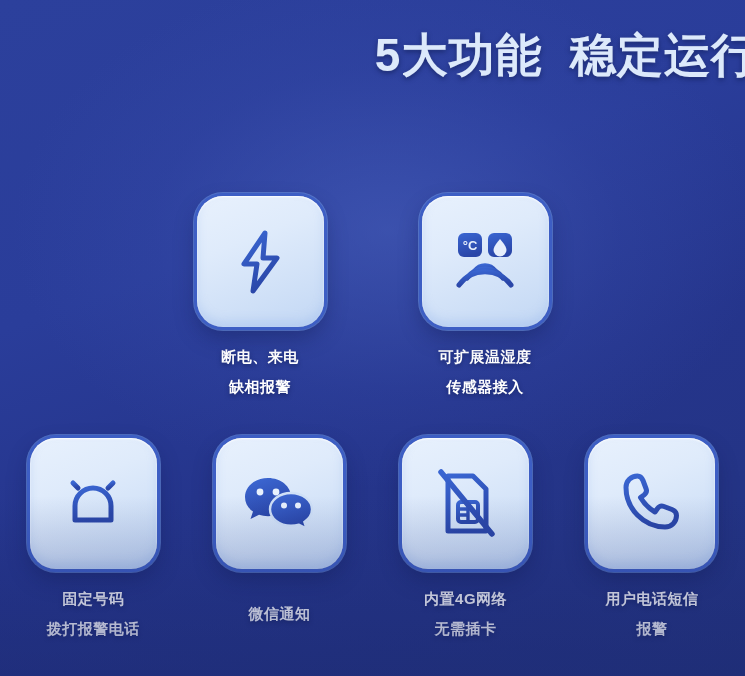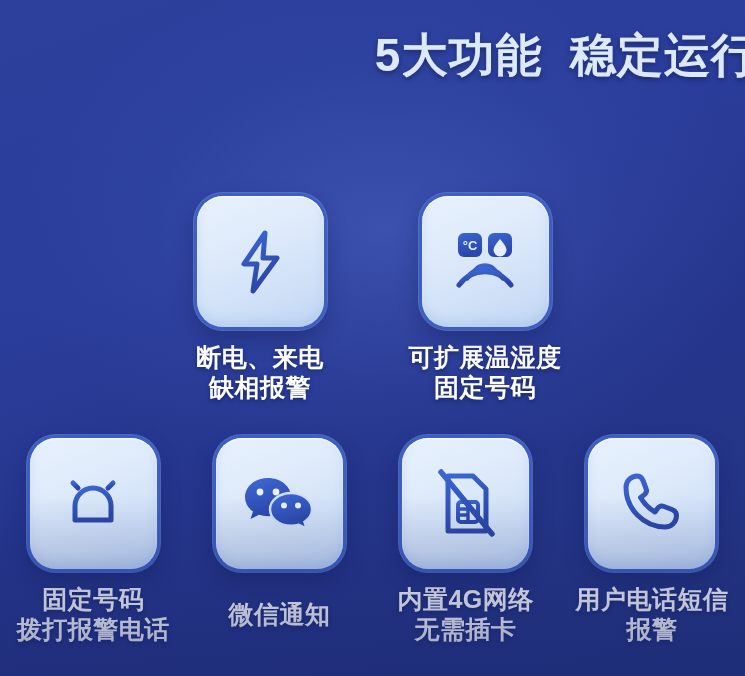--- a/index.html
+++ b/index.html
@@ -104,21 +104,21 @@
     align-items: center;
     justify-content: center;
   }
   .icon-box svg { display: block; }
 
   
   .caption {
     margin-top: 15px;
     text-align: center;
     color: #ffffff;
-    font-size: 25px;
+    font-size: 15px;
     line-height: 30px;
     font-weight: 700;
     letter-spacing: 0.5px;
     text-shadow: 0 2px 4px rgba(12,22,70,0.5);
     white-space: pre-line;
   }
   .caption.single { margin-top: 30px; }
 </style>
 </head>
 <body>
@@ -166,21 +166,21 @@
             <path d="M52 8 C52 8 58.5 15 58.5 19 A6.5 6.5 0 0 1 45.5 19 C45.5 15 52 8 52 8 Z" fill="#e6eefc"></path>
             <g stroke="url(#gIcon3)" fill="none" stroke-linecap="round">
               <path d="M27 40 A12 12 0 0 1 47 40" stroke-width="5"></path>
               <path d="M19 47 A22 22 0 0 1 55 47" stroke-width="5"></path>
               <path d="M11 54 A32 32 0 0 1 63 54" stroke-width="5"></path>
             </g>
           </svg>
         </span>
       </div>
       <div class="caption">可扩展温湿度
-固定号码</div>
+传感器接入</div>
     </div>
 
   </div>
 
   <div class="row row-2">
 
     <div class="cell">
       <div class="card">
         <span class="icon-box">
           <svg width="66" height="64" viewBox="0 0 66 64" fill="none">

